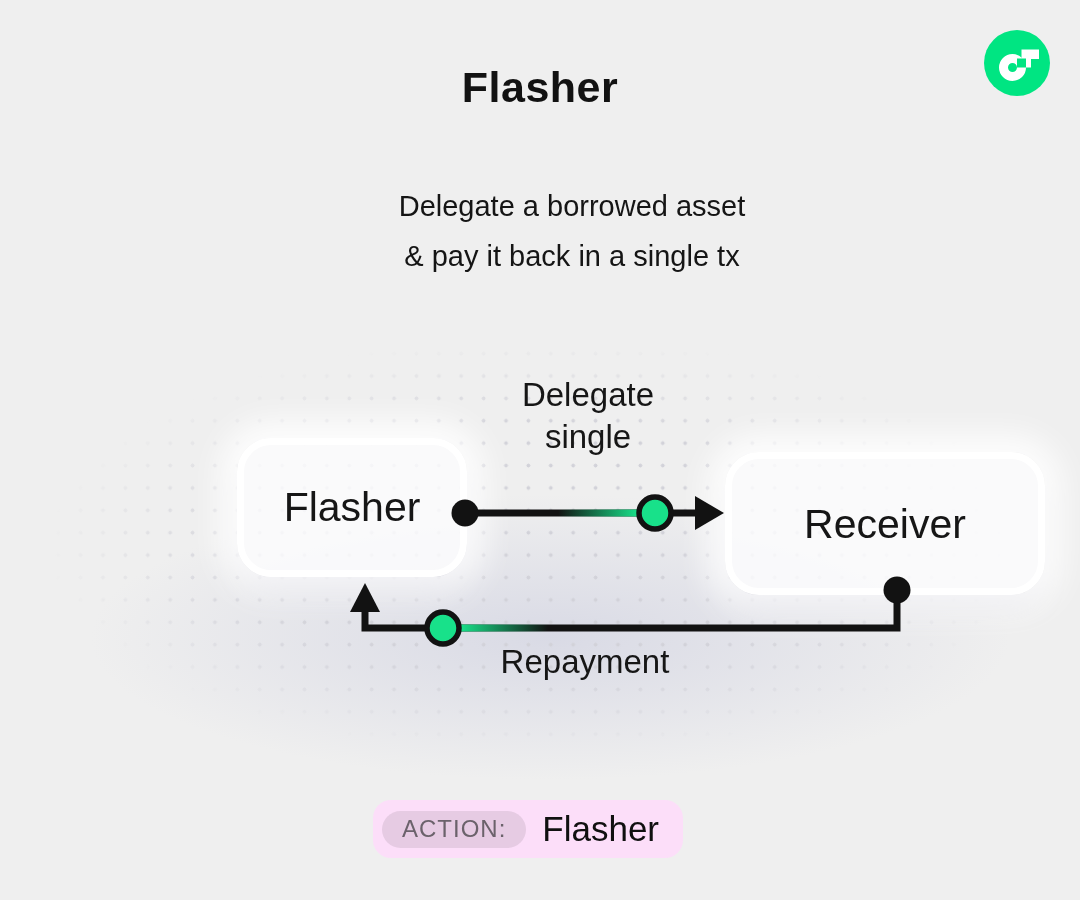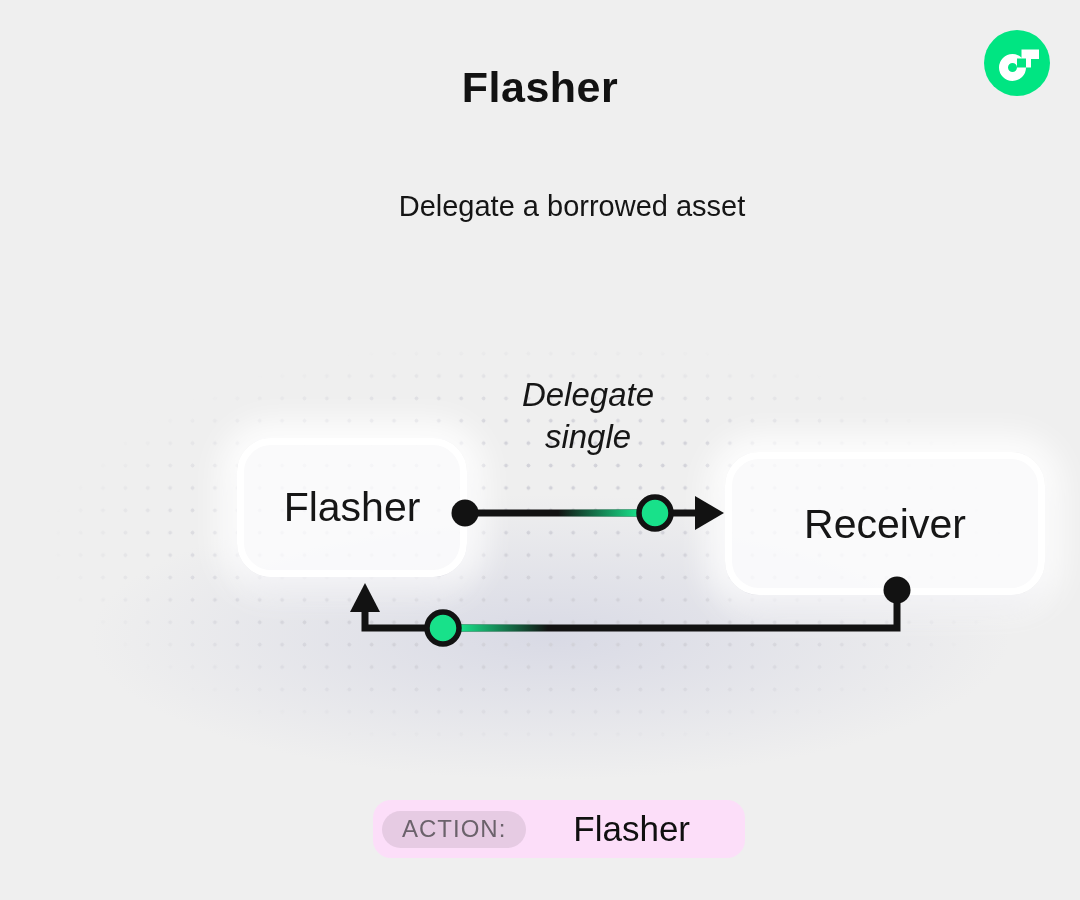--- a/index.html
+++ b/index.html
@@ -65,28 +65,28 @@
     font-size:41px;color:#161616;text-align:center;
   }
   .node-flasher{left:237px;top:438px;width:230px;height:139px;}
   .node-receiver{left:725px;top:452px;width:320px;height:143px;line-height:52px;}
   .connectors{
     position:absolute;left:0;top:0;width:1080px;height:900px;z-index:4;
     pointer-events:none;
   }
   .edge-label{
     position:absolute;z-index:5;
-    font-style:italic;font-size:33px;line-height:42px;
+    font-size:33px;line-height:42px;
     text-align:center;color:#161616;
   }
   .label-delegate{left:458px;top:374px;width:260px;}
   .label-call{left:36px;top:477px;width:200px;}
   .label-repayment{left:435px;top:641px;width:300px;}
   .badge{
-    position:absolute;left:373px;top:800px;width:372px;height:58px;z-index:6;
+    position:absolute;left:373px;top:800px;width:310px;height:58px;z-index:6;
     background:var(--badge-bg);border-radius:18px;
     display:flex;align-items:center;padding-left:9px;
   }
   .chip{
     height:37px;padding:0 20px;border-radius:20px;
     background:var(--chip-bg);
     display:flex;align-items:center;justify-content:center;
     font-size:24px;letter-spacing:1px;color:var(--chip-text);
   }
   .badge-value{
@@ -98,20 +98,21 @@
 
 <div class="canvas">
 
   <div class="tint"></div>
   <div class="dots"></div>
 
   <div class="page-title">Flasher</div>
 
   <div class="page-subtitle">
     <span>Delegate a borrowed asset</span><br>
+    <span>&amp; pay it back in a single tx</span>
   </div>
 
   <svg class="logo" viewBox="0 0 66 66" aria-hidden="true">
     <circle cx="33" cy="33" r="33" fill="var(--logo-green)"></circle>
     <circle cx="28.5" cy="37.5" r="9" fill="none" stroke="#ffffff" stroke-width="9"></circle>
     <path d="M37.5,37.5 L37.5,19.5 L55,19.5 L55,29 L47,29 L47,37.5 Z" fill="#ffffff"></path>
     <rect x="33" y="28.5" width="9" height="9" fill="var(--logo-green)"></rect>
   </svg>
 
   <div class="node node-flasher">
@@ -152,20 +153,21 @@
       <circle cx="443" cy="628" r="16" fill="var(--accent-green)" stroke="var(--ink)" stroke-width="5.5"></circle>
     </g>
   </svg>
 
   <div class="edge-label label-delegate">
     <span>Delegate</span><br>
     <span>single</span>
   </div>
 
 
+  <div class="edge-label label-repayment">Repayment</div>
 
   <div class="badge">
     <div class="chip">
       <span>ACTION:</span>
     </div>
     <div class="badge-value">Flasher</div>
   </div>
 
 </div>
 

